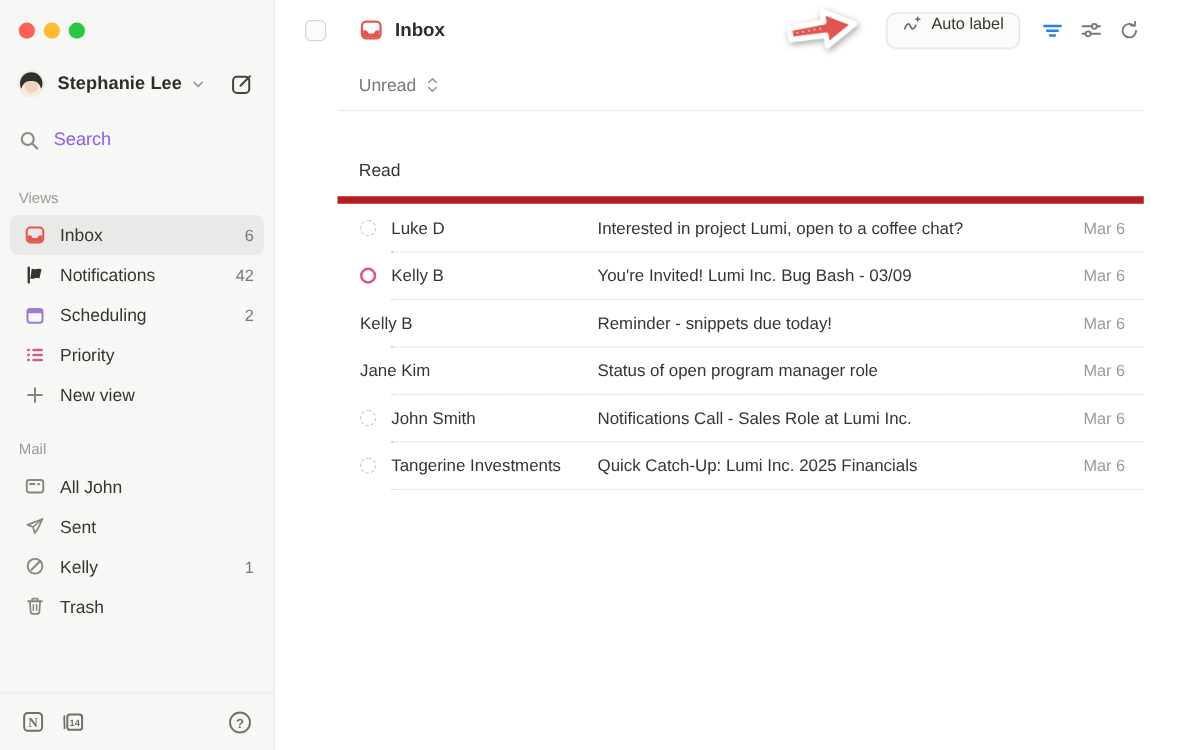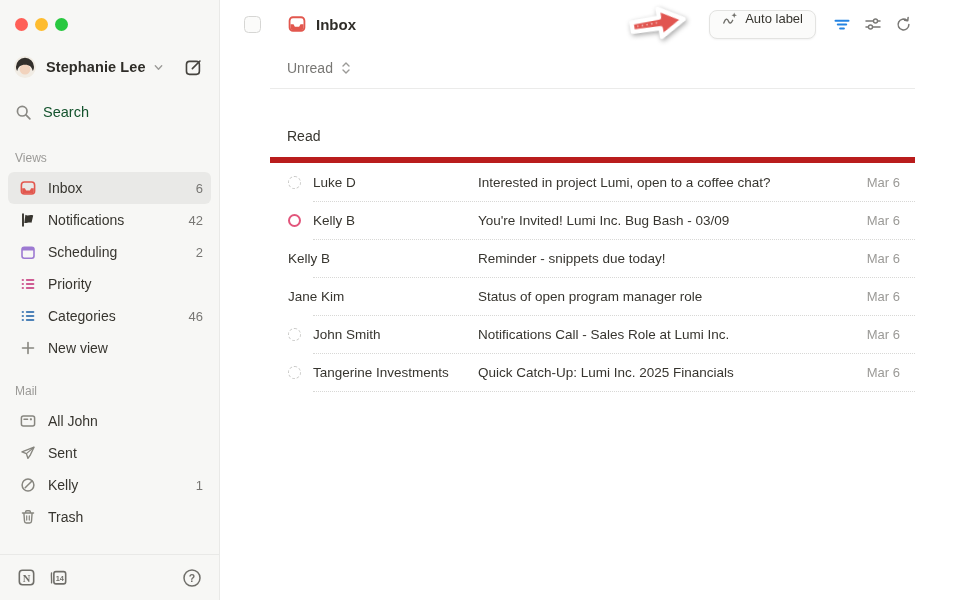--- a/index.html
+++ b/index.html
@@ -16,21 +16,21 @@
     border-right:1px solid #e9e9e7; display:flex; flex-direction:column;
   }
   .traffic { display:flex; gap:7px; padding:18px 0 0 15px; }
   .traffic .dot { width:13px; height:13px; border-radius:50%; }
   .profile-row { display:flex; align-items:center; padding:0 16px 0 14px; margin-top:21px; height:30px; }
   .avatar { width:22px; height:22px; border-radius:50%; overflow:hidden; flex:0 0 22px; }
   .profile-name { margin-left:10px; font-size:14.5px; font-weight:700; color:#2f2d28; letter-spacing:.1px; }
   .chev { margin-left:7px; color:#9b9a97; display:flex; }
   .spacer { flex:1; }
   .compose { color:#45433e; display:flex; cursor:pointer; }
-  .search-row { display:flex; align-items:center; gap:11px; padding:0 14px 0 15px; margin-top:13px; height:34px; color:#14532d; font-size:14.5px; cursor:pointer; }
+  .search-row { display:flex; align-items:center; gap:11px; padding:0 14px 0 15px; margin-top:13px; height:34px; color:#8b5cf6; font-size:14.5px; cursor:pointer; }
   .search-row .icon { color:#8a8984; }
   .section-label { font-size:12px; color:#9b9a97; padding:0 0 0 15px; margin-top:20px; margin-bottom:7px; }
   .section-label.first { margin-top:22px; }
   .side-item {
     display:flex; align-items:center; height:32px; margin:0 8px;
     padding:0 8px 0 12px; border-radius:6px; cursor:pointer; font-size:14px;
   }
   .side-item.selected { background:#e9e9e7; }
   .side-item .icon { display:flex; width:16px; justify-content:center; }
   .side-item .lbl { margin-left:12px; color:#37352f; }
@@ -169,36 +169,20 @@
                 <rect x="5.8" y="7" width="8.6" height="2" rx="1"></rect>
                 <rect x="1.6" y="11" width="2.4" height="2" rx="1"></rect>
                 <rect x="5.8" y="11" width="8.6" height="2" rx="1"></rect>
               </g>
             </svg>
           </span>
           <span class="lbl">Priority</span>
           <span class="cnt"></span>
         </div>
         <div class="side-item">
-          <span class="icon" style="color: rgb(77, 130, 184);">
-            <svg width="16" height="16" viewBox="0 0 16 16">
-              <g fill="currentColor">
-                <rect x="1.6" y="3" width="2.4" height="2" rx="1"></rect>
-                <rect x="5.8" y="3" width="8.6" height="2" rx="1"></rect>
-                <rect x="1.6" y="7" width="2.4" height="2" rx="1"></rect>
-                <rect x="5.8" y="7" width="8.6" height="2" rx="1"></rect>
-                <rect x="1.6" y="11" width="2.4" height="2" rx="1"></rect>
-                <rect x="5.8" y="11" width="8.6" height="2" rx="1"></rect>
-              </g>
-            </svg>
-          </span>
-          <span class="lbl">Categories</span>
-          <span class="cnt">46</span>
-        </div>
-        <div class="side-item">
           <span class="icon" style="color: rgb(135, 134, 127);">
             <svg width="16" height="16" viewBox="0 0 16 16">
               <path d="M8 2.5v11M2.5 8h11" stroke="currentColor" stroke-width="1.6" stroke-linecap="round"></path>
             </svg>
           </span>
           <span class="lbl">New view</span>
           <span class="cnt"></span>
         </div>
         <div class="section-label">Mail</div>
         <div class="side-item">

